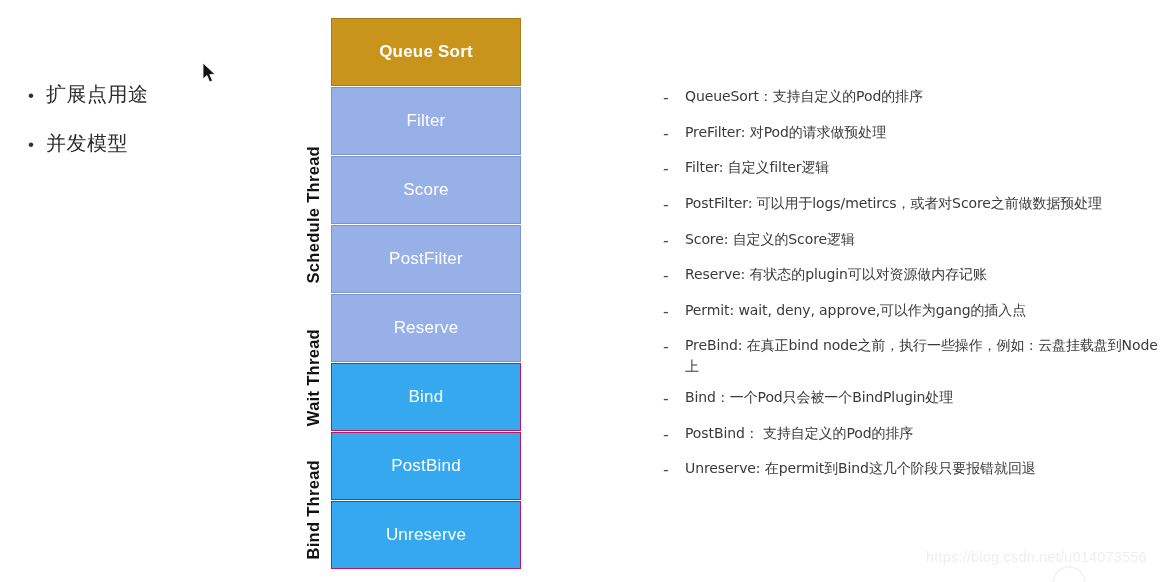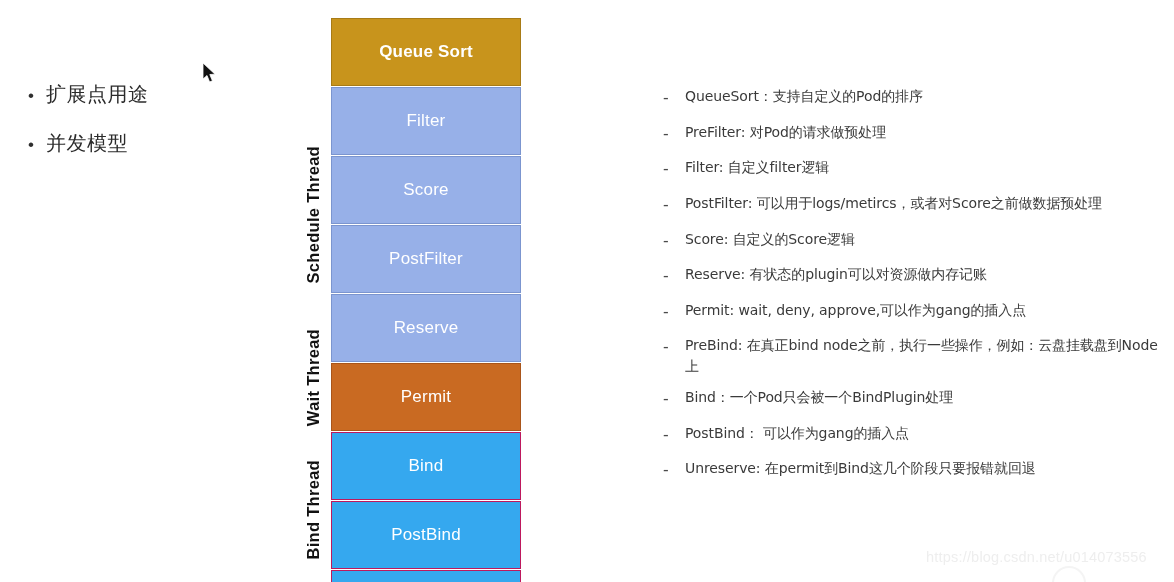--- a/index.html
+++ b/index.html
@@ -202,21 +202,20 @@
       <div class="thread-label" style="top: 424px; height: 136px;">
         <span>Bind Thread</span>
       </div>
     </div>
   <div id="stage-stack">
       <div class="stage gold">Queue Sort</div>
       <div class="stage periwinkle">Filter</div>
       <div class="stage periwinkle">Score</div>
       <div class="stage periwinkle">PostFilter</div>
       <div class="stage periwinkle">Reserve</div>
-      <div class="stage orange">Permit</div>
       <div class="stage cyan">Bind</div>
       <div class="stage cyan">PostBind</div>
       <div class="stage cyan">Unreserve</div>
     </div>
 </div>
 
 <div id="desc-list">
     <div class="desc-item">
       <span class="desc-dash">-</span>
       <span class="desc-text">QueueSort：支持自定义的Pod的排序</span>
@@ -248,21 +247,21 @@
     <div class="desc-item">
       <span class="desc-dash">-</span>
       <span class="desc-text">PreBind: 在真正bind node之前，执行一些操作，例如：云盘挂载盘到Node上</span>
     </div>
     <div class="desc-item">
       <span class="desc-dash">-</span>
       <span class="desc-text">Bind：一个Pod只会被一个BindPlugin处理</span>
     </div>
     <div class="desc-item">
       <span class="desc-dash">-</span>
-      <span class="desc-text">PostBind： 可以作为gang的插入点</span>
+      <span class="desc-text">PostBind： 支持自定义的Pod的排序</span>
     </div>
     <div class="desc-item">
       <span class="desc-dash">-</span>
       <span class="desc-text">Unreserve: 在permit到Bind这几个阶段只要报错就回退</span>
     </div>
   </div>
 
 <div id="watermark">https://blog.csdn.net/u014073556</div>
 <div id="watermark-mark"></div>
 

